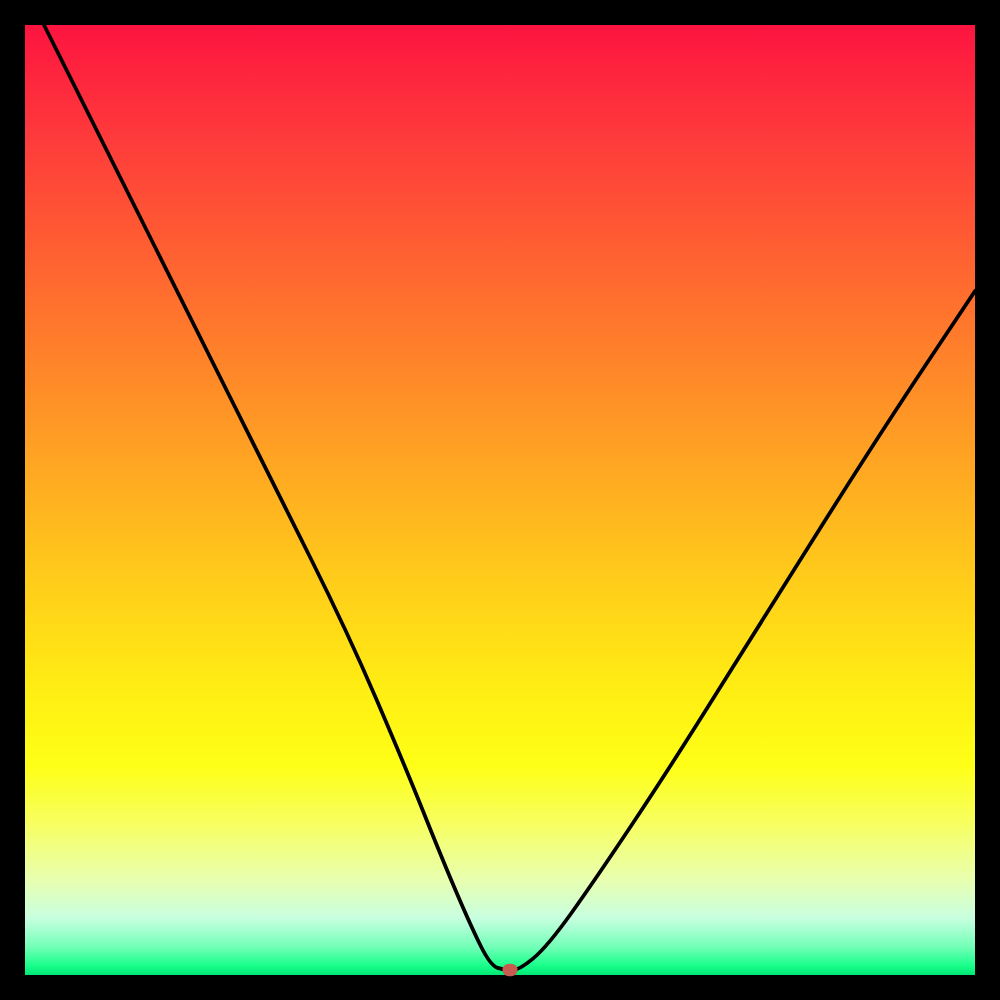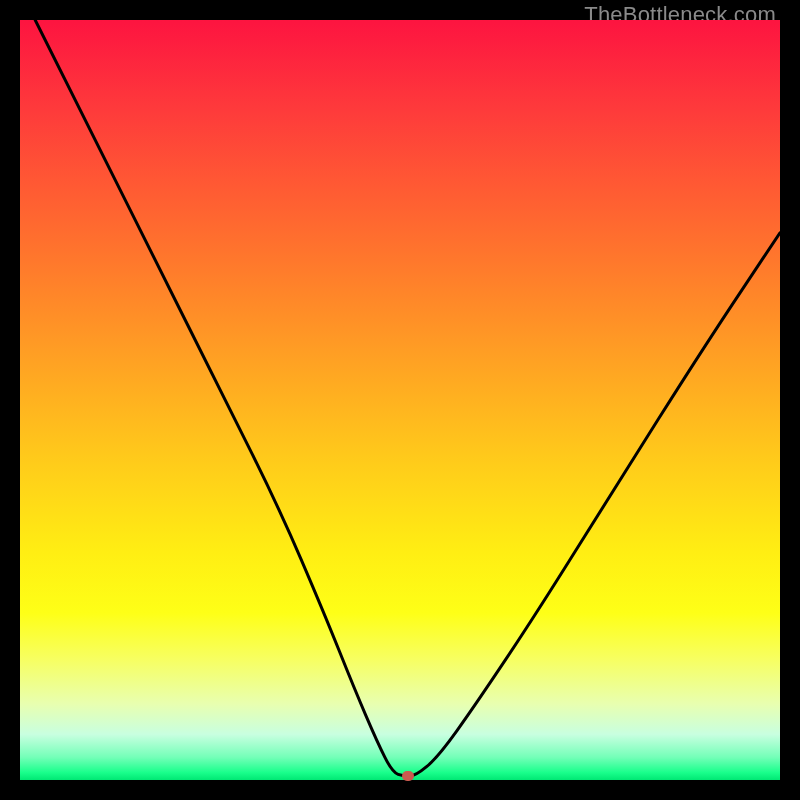--- a/index.html
+++ b/index.html
@@ -53,20 +53,19 @@
     width: 12px;
     height: 10px;
     background: #c95a4f;
     border-radius: 5px / 5px;
   }
 </style>
 </head>
 <body>
 
 <div class="container">
-  <div class="watermark">TheBottleneck.com</div>
   <div class="plot-area">
     <svg class="curve" viewBox="0 0 760 760">
       <path id="curve-path" fill="none" stroke="#000" stroke-width="3" stroke-linecap="round" d="M 15.2 0.0 Q 76.0 121.6 106.4 182.4 Q 136.8 243.2 167.2 304.0 Q 197.6 364.8 228.0 425.6 Q 258.4 486.4 281.2 539.6 Q 304.0 592.8 319.2 630.8 Q 334.4 668.8 345.8 695.4 Q 357.2 722.0 364.8 737.2 Q 372.4 752.4 378.1 754.3 Q 383.8 756.2 389.5 756.2 Q 395.2 756.2 406.6 746.7 Q 418.0 737.2 437.0 710.6 Q 456.0 684.0 486.4 638.4 Q 516.8 592.8 554.8 532.0 Q 592.8 471.2 638.4 399.0 Q 684.0 326.8 722.0 269.8 T 760.0 212.8"></path>
     </svg>
     <div id="marker" class="marker" style="left: 381.6px; top: 751.2px; background: rgb(201, 90, 79);"></div>
   </div>
 </div>
 
 </body></html>

